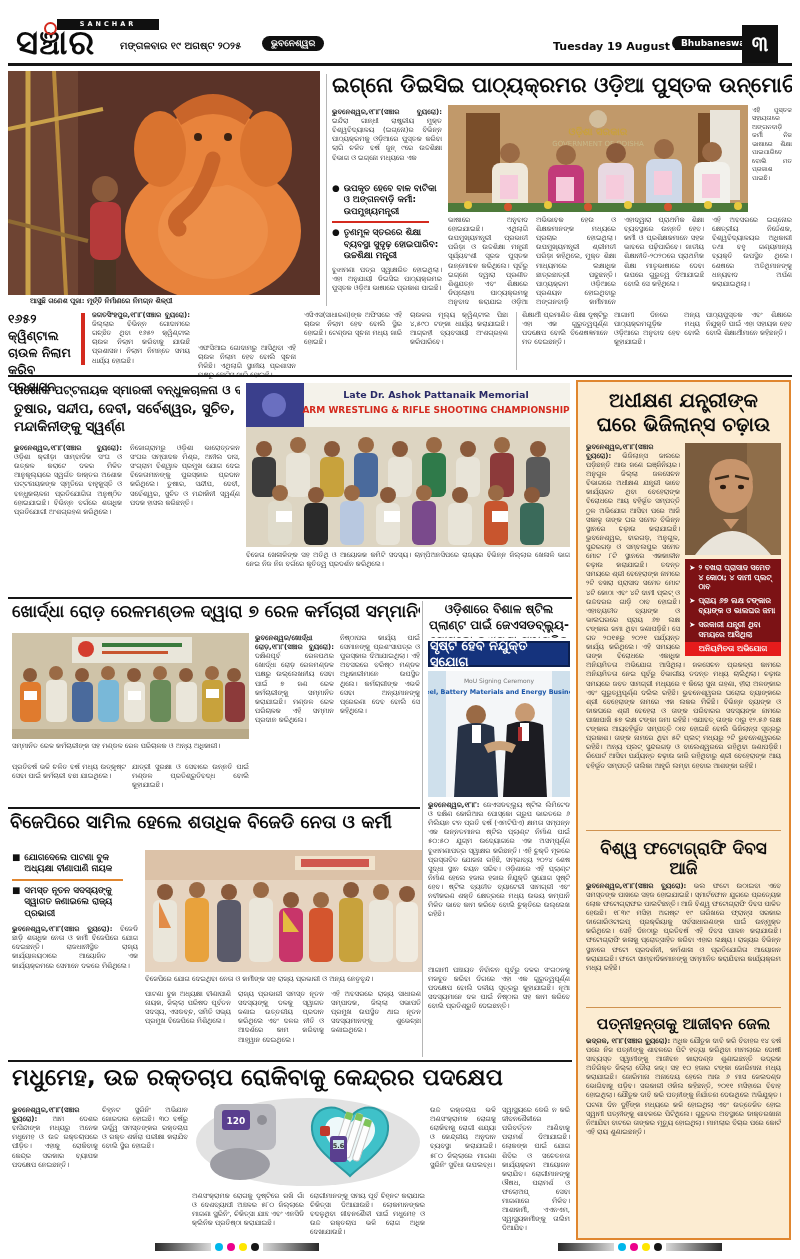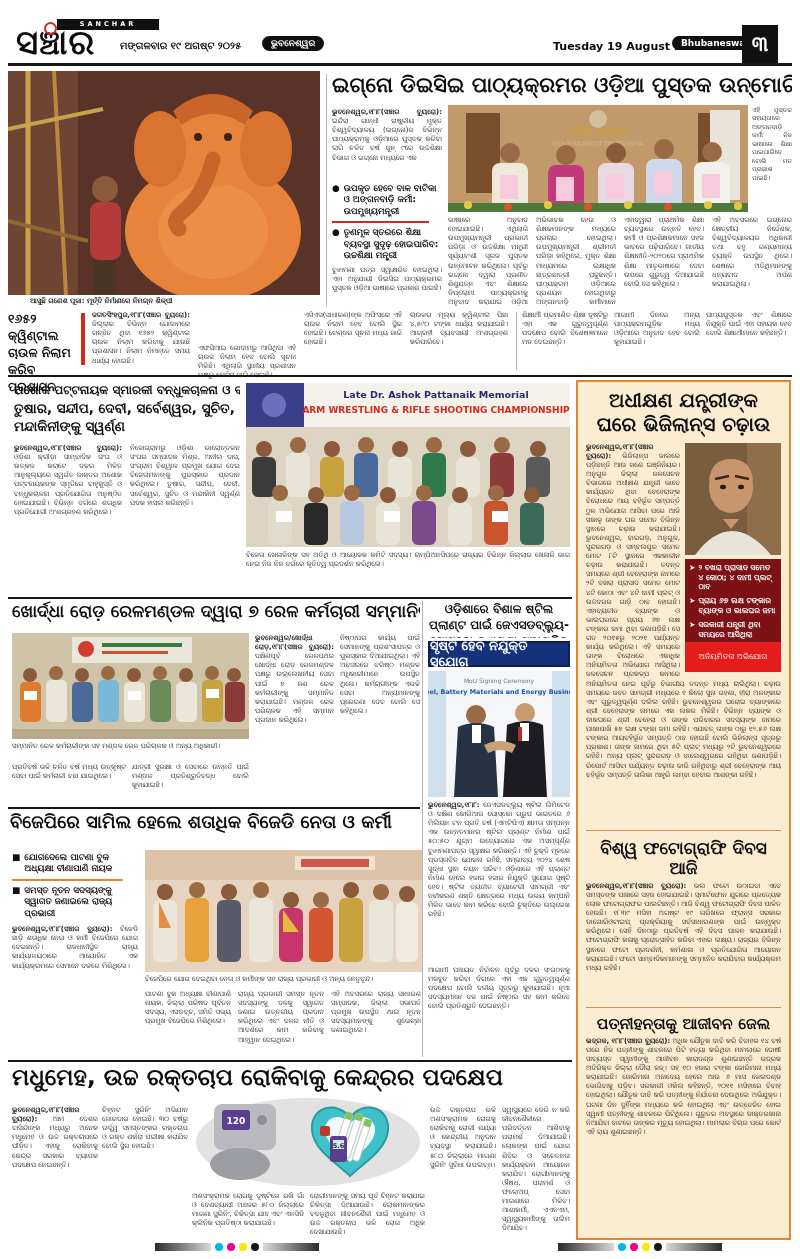--- a/index.html
+++ b/index.html
@@ -19,22 +19,22 @@
   .red-div{border-bottom:2px solid #d42a1e;width:88%;margin:4px 0;}
   .or-div{border-bottom:2px solid #e0862f;width:88%;margin:4px 0;}
   .sec-div{border-top:1.5px solid #cf9250;margin:7px 0;}
   .photo{position:absolute;overflow:hidden;background:#ccc;}
   .photo svg{display:block;width:100%;height:100%;}
   #orange-col{position:absolute;left:576px;top:380px;width:215px;height:860px;
       background:#fcecd2;border:2px solid #e0862f;box-sizing:border-box;padding:7px 8px;overflow:hidden;}
   #vig-float{float:right;width:96px;margin:0 0 4px 5px;}
   #vig-box{background:#7c1215;color:#fff;padding:4px 4px 0 4px;margin-top:4px;}
   #vig-box .vb{display:flex;gap:3px;font-size:7.6px;font-weight:bold;line-height:1.3;margin-bottom:4px;text-align:left;}
-  #vig-redtag{background:#e51c1c;color:#fff;font-size:7.8px;font-weight:normal;text-align:center;
-      padding:10px 1px;margin:2px -4px 0 -4px;}
+  #vig-redtag{background:#e51c1c;color:#fff;font-size:7.8px;font-weight:bold;text-align:center;
+      padding:2px 1px;margin:2px -4px 0 -4px;}
   .regstrip{position:absolute;top:1243px;height:8px;display:flex;align-items:center;gap:4px;}
   .regbar1{width:56px;height:8px;background:linear-gradient(to right,#2a2a2a,#d9d9d9);}
   .regbar2{width:56px;height:8px;background:linear-gradient(to left,#2a2a2a,#d9d9d9);}
   .dot{width:8px;height:8px;border-radius:50%;}
   .dot.c{background:#00b7eb;}.dot.m{background:#ec008c;}.dot.y{background:#ffe600;}.dot.k{background:#161616;}
   .bluebox{background:#15337d;border:2px solid #0c1f4e;color:#fff;font-weight:bold;
       display:flex;align-items:center;justify-content:center;box-sizing:border-box;}
 </style>
 </head>
 <body>

